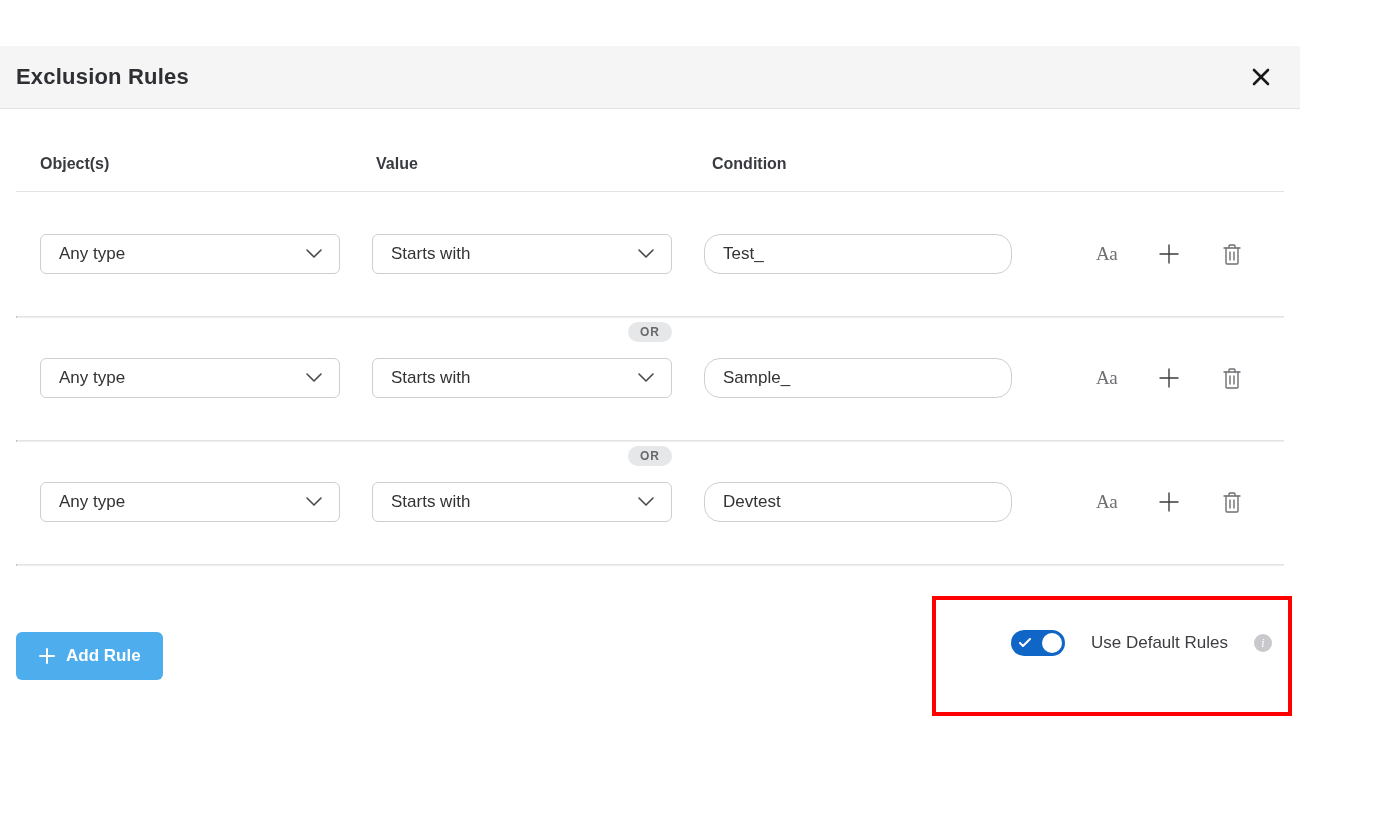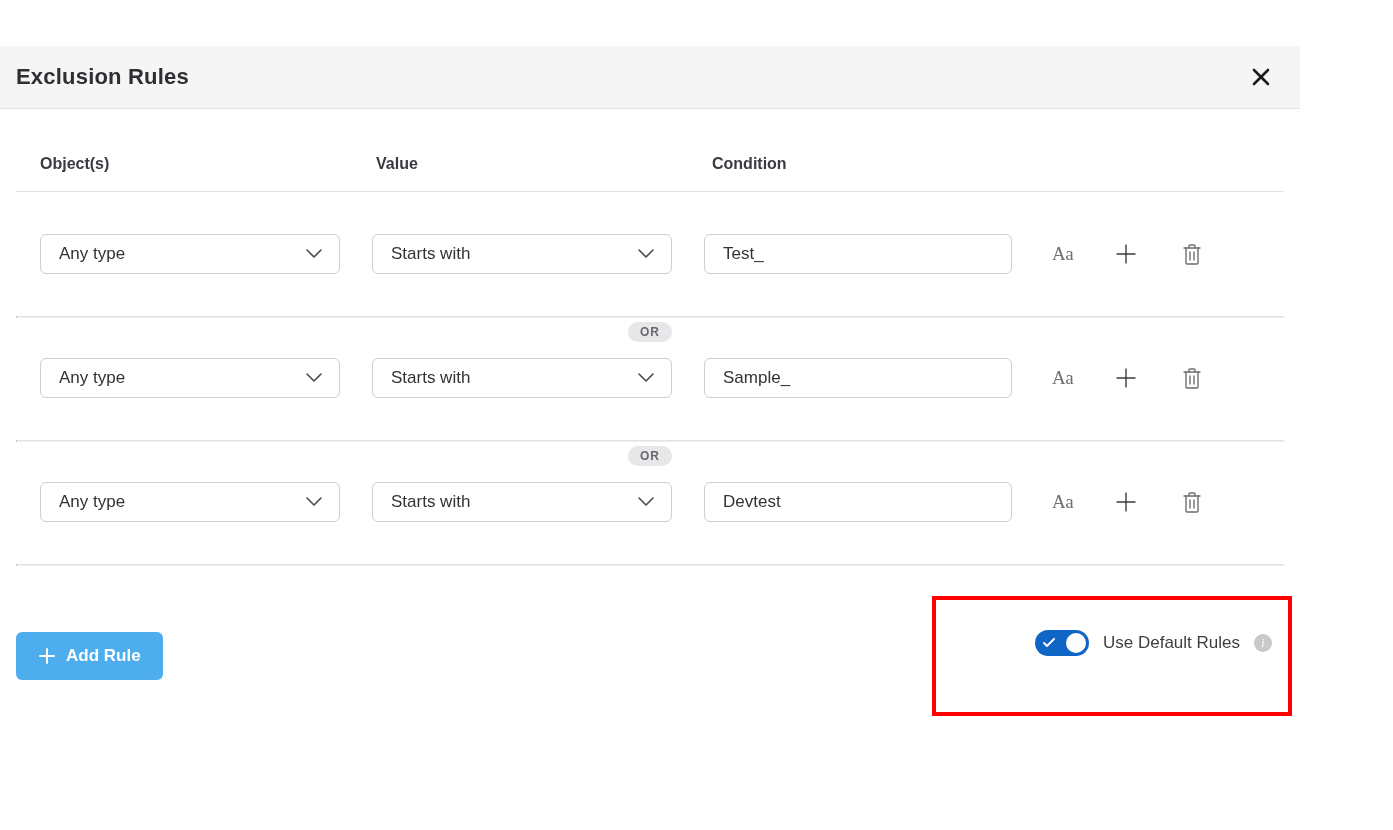--- a/index.html
+++ b/index.html
@@ -108,35 +108,37 @@
     color: var(--text);
     background: #fff;
     display: flex;
     align-items: center;
     position: relative;
     cursor: pointer;
   }
   .textfield {
     cursor: text;
     padding-right: 18px;
+    border-radius: 16px;
   }
   .select .chev {
     position: absolute;
     right: 16px;
     top: 50%;
     transform: translateY(-50%);
     pointer-events: none;
   }
   .select .chev svg { stroke: #4a4a4a; }
   .actions {
     display: flex;
     align-items: center;
     gap: 40px;
     justify-content: flex-start;
     padding-left: 8px;
+    margin-left: 44px;
   }
   .icon-btn {
     width: 26px; height: 26px;
     display: inline-flex;
     align-items: center; justify-content: center;
     cursor: pointer;
     color: var(--icon);
   }
   .case-icon {
     font-family: Georgia, "Times New Roman", serif;
@@ -181,21 +183,21 @@
     margin-right: -8px;
     width: 360px;
     min-height: 120px;
     display: flex;
     align-items: flex-start;
     justify-content: flex-end;
   }
   .default-rules {
     display: inline-flex;
     align-items: center;
-    gap: 14px;
+    gap: 26px;
   }
   .toggle {
     width: 54px; height: 26px;
     border-radius: 13px;
     background: var(--blue-dark);
     position: relative;
     cursor: pointer;
   }
   .toggle .knob {
     position: absolute;

